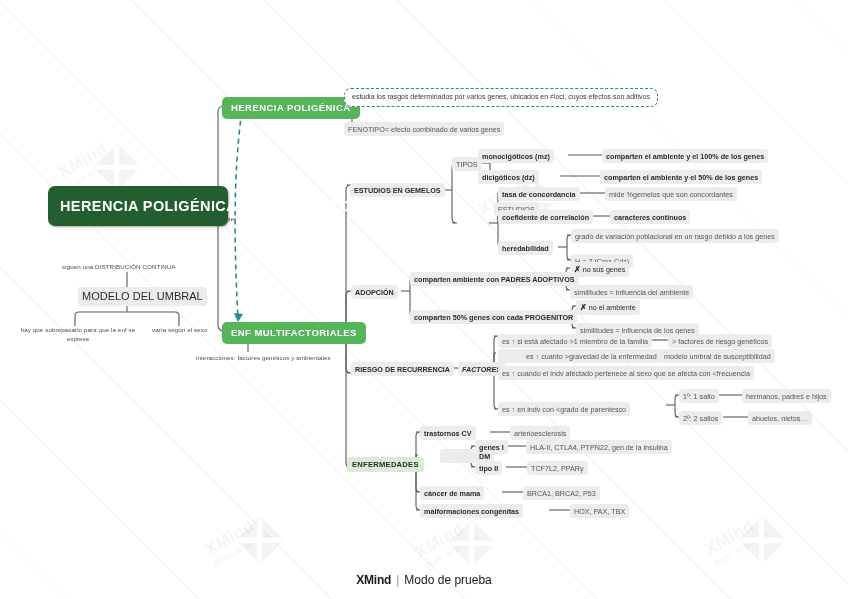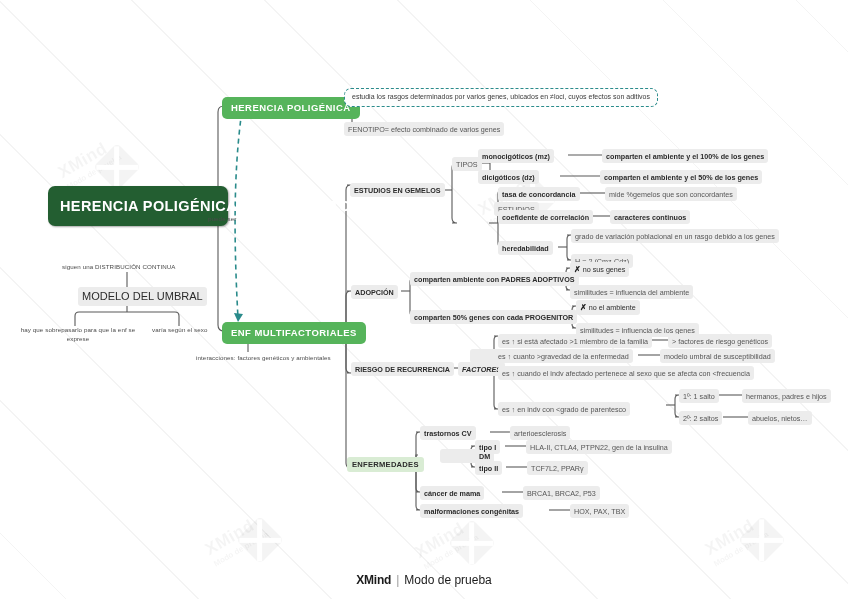--- a/index.html
+++ b/index.html
@@ -337,41 +337,41 @@
   </div>
   <div class="node chip lite" style="left:576px; top:323px;">similitudes = influencia de los genes</div>
 
   <div class="node chip b" style="left:351px; top:362px;">RIESGO DE RECURRENCIA</div>
 
   <div class="node chip i" style="left:458px; top:362px; font-style:italic;">FACTORES</div>
 
   <div class="node chip lite" style="left:498px; top:334px;">es ↑ si está afectado &gt;1 miembro de la familia</div>
   <div class="node chip lite" style="left:668px; top:334px;">&gt; factores de riesgo genéticos</div>
 
-  <div class="node chip lite" style="left:470px; top:349px;padding-left:28px;">es ↑ cuanto &gt;gravedad de la enfermedad</div>
+  <div class="node chip lite" style="left:498px; top:349px;padding-left:28px;">es ↑ cuanto &gt;gravedad de la enfermedad</div>
   <div class="node chip lite" style="left:660px; top:349px;">modelo umbral de susceptibilidad</div>
 
   <div class="node chip lite" style="left:498px; top:366px;">es ↑ cuando el indv afectado pertenece al sexo que se afecta con &lt;frecuencia</div>
 
   <div class="node chip lite" style="left:498px; top:402px;">es ↑ en indv con &lt;grado de parentesco</div>
 
   <div class="node chip lite" style="left:679px; top:389px;">1º: 1 salto</div>
   <div class="node chip lite" style="left:742px; top:389px;">hermanos, padres e hijos</div>
 
   <div class="node chip lite" style="left:679px; top:411px;text-align:right;">2º: 2 saltos</div>
   <div class="node chip lite" style="left:748px; top:411px;">abuelos, nietos…</div>
 
   <div class="node greenlite" style="left:347px; top:457px;">ENFERMEDADES</div>
 
   <div class="node chip b" style="left:420px; top:426px;">trastornos CV</div>
   <div class="node chip lite" style="left:510px; top:426px;">arterioesclerosis</div>
 
   <div class="node chip b" style="left:440px; top:449px;padding-left:39px;">DM</div>
 
-  <div class="node chip b" style="left:475px; top:440px;">tipo I</div>
+  <div class="node chip b" style="left:475px; top:440px;">genes I</div>
   <div class="node chip lite" style="left:526px; top:440px;">HLA-II, CTLA4, PTPN22, gen de la insulina</div>
 
   <div class="node chip b" style="left:475px; top:461px;">tipo II</div>
   <div class="node chip lite" style="left:527px; top:461px;">TCF7L2, PPARγ</div>
 
   <div class="node chip b" style="left:420px; top:486px;">cáncer de mama</div>
   <div class="node chip lite" style="left:523px; top:486px;">BRCA1, BRCA2, P53</div>
 
   <div class="node chip b" style="left:420px; top:504px;">malformaciones congénitas</div>
   <div class="node chip lite" style="left:570px; top:504px;">HOX, PAX, TBX</div>

